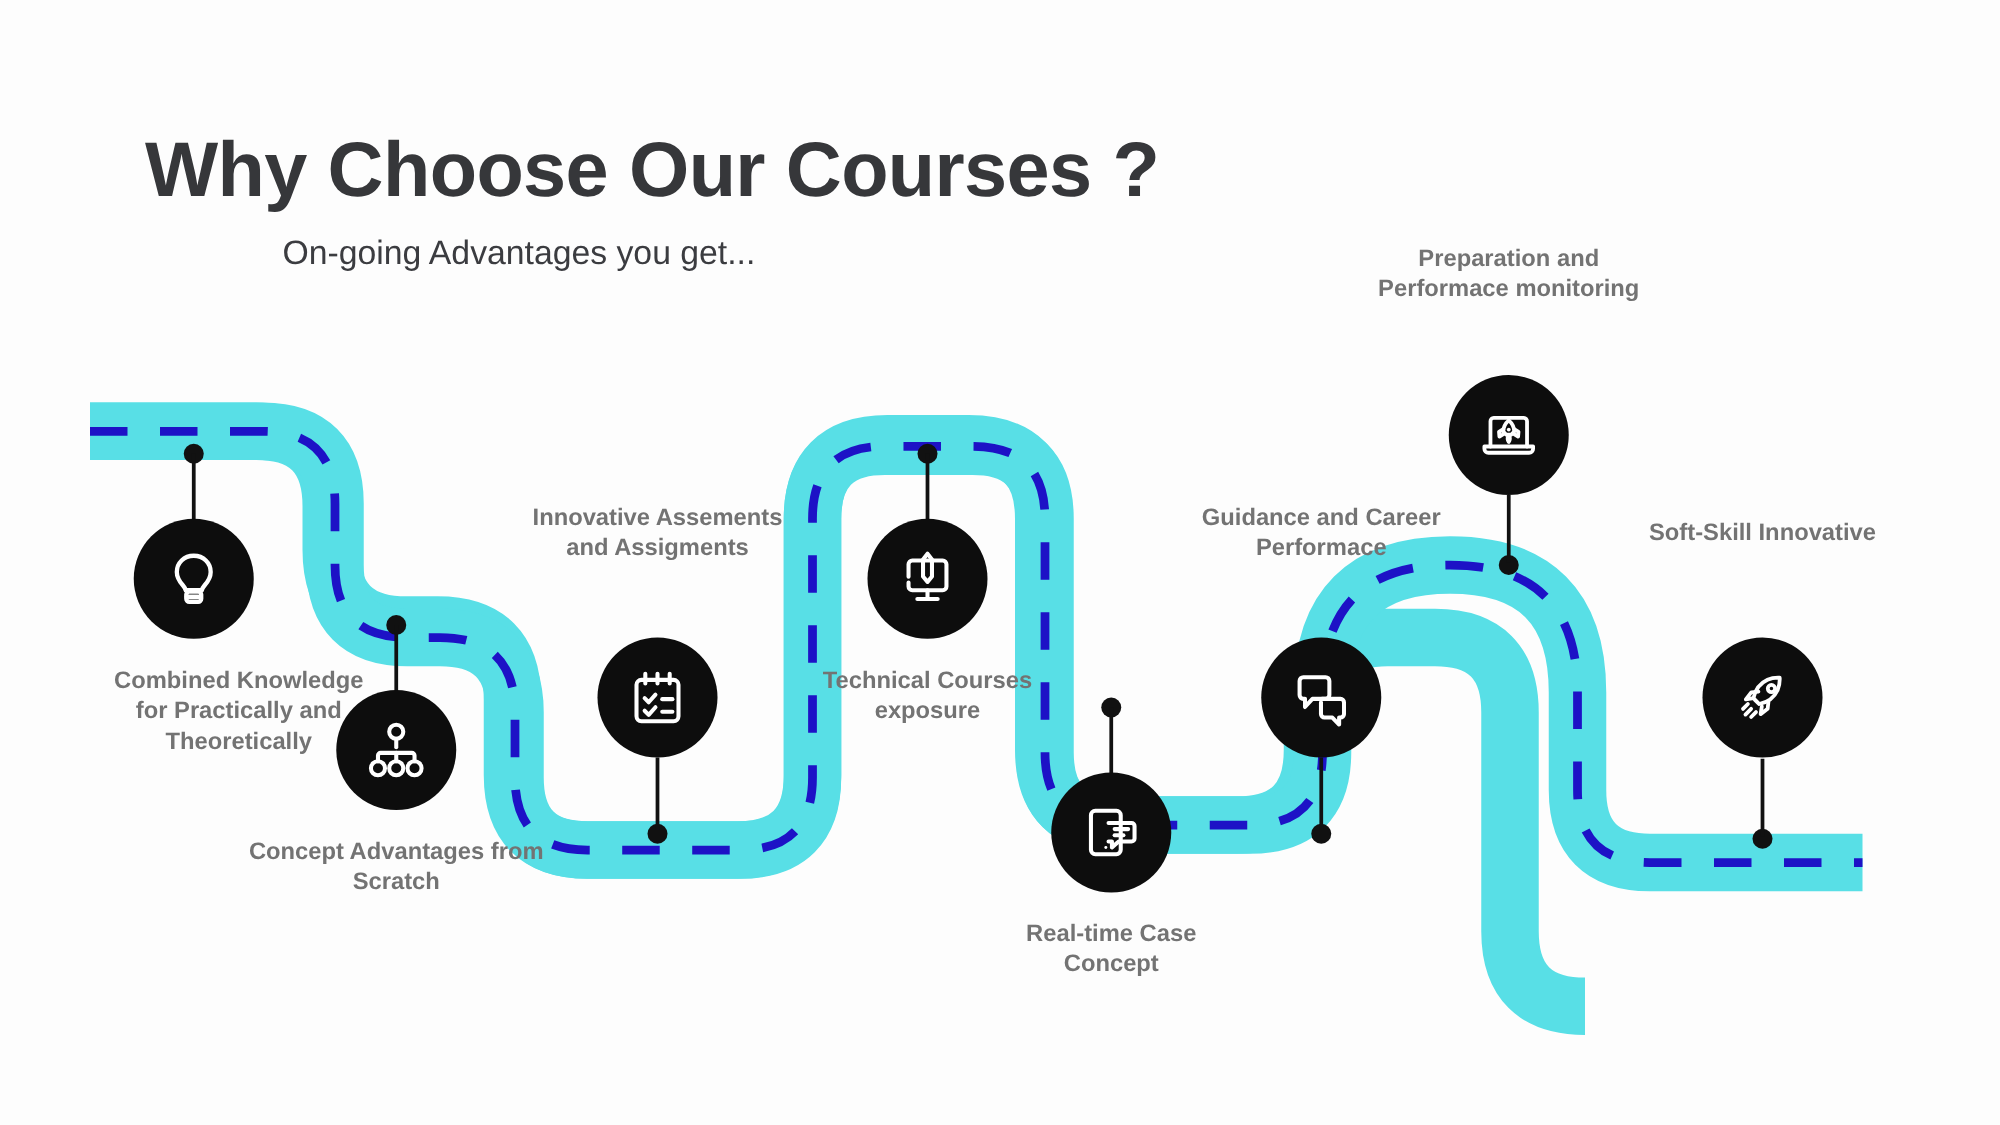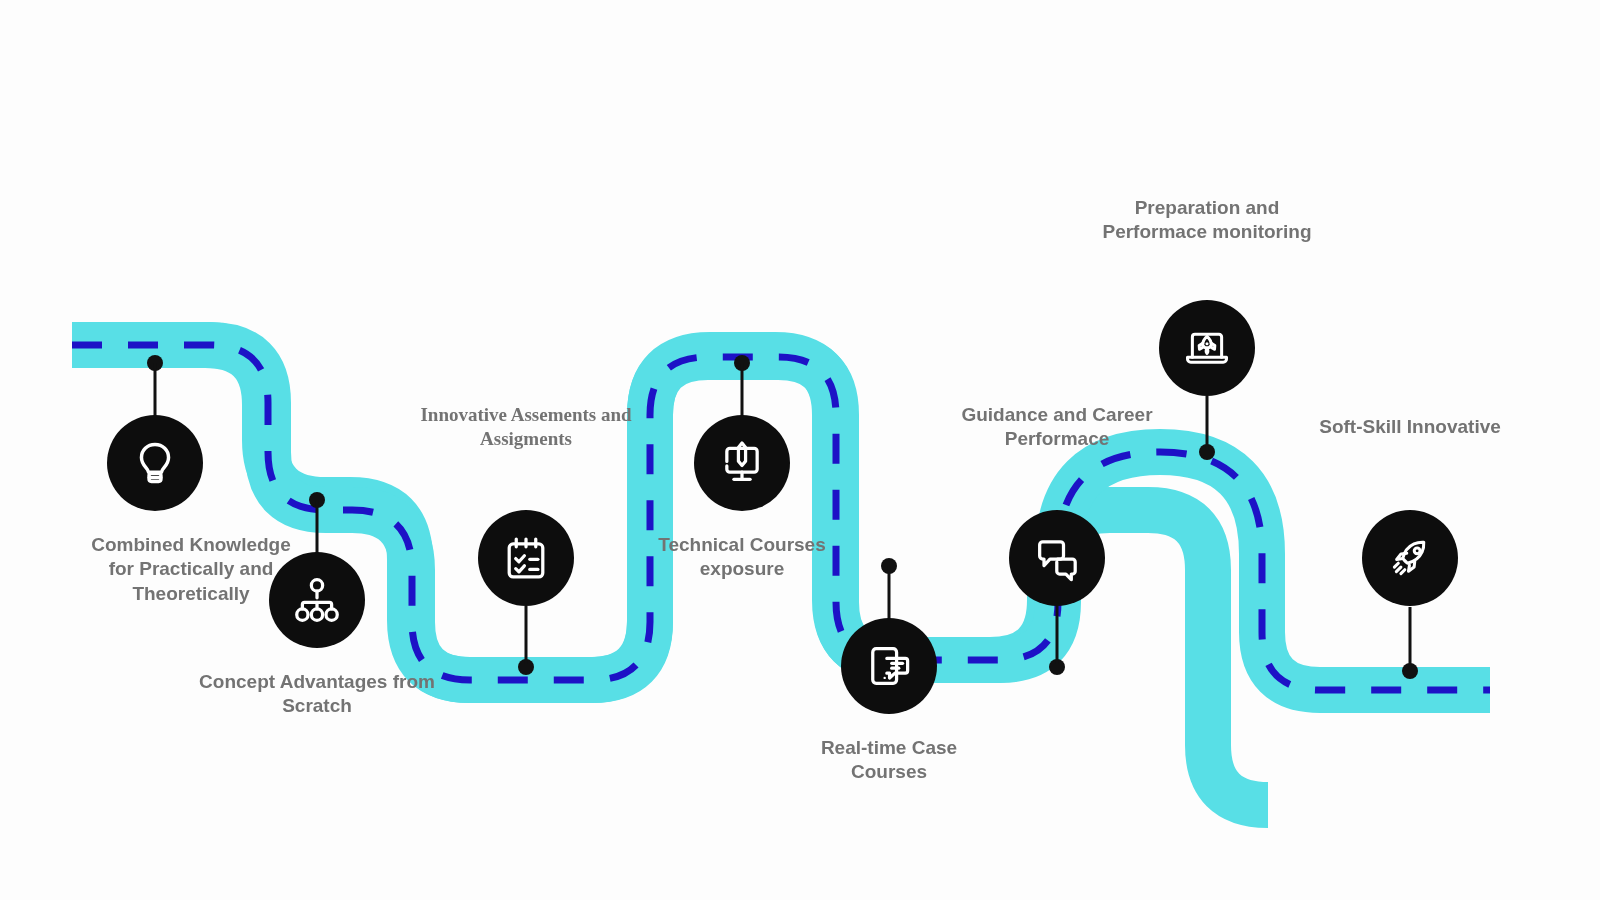--- a/index.html
+++ b/index.html
@@ -102,20 +102,24 @@
     line-height: 1.28;
     color: #737373;
   }
   .label-wide { width: 250px; }
 </style>
 </head>
 <body>
 
 <div id="canvas">
 
+  <div id="header">
+    <h1 id="page-title">Why Choose Our Courses ?</h1>
+    <p id="page-subtitle">On-going Advantages you get...</p>
+  </div>
 
   <svg id="road-layer" viewBox="0 0 1600 900">
 
     <path d="M 72 345
              L 205 345
              Q 265 345 265 405
              L 265 440
              Q 265 500 325 500
              L 350 500
              Q 410 500 410 560
@@ -224,21 +228,21 @@
         <circle cx="37.5" cy="37.5" r="5.2"></circle>
         <path d="M24 15.7v6.3"></path>
         <path d="M10.5 32.3v-4.2a2 2 0 0 1 2-2h23a2 2 0 0 1 2 2v4.2"></path>
         <path d="M24 26.1v6.2"></path>
       </svg>
     </div>
     <div class="milestone-label label-wide" style="top:178px;">Concept Advantages from Scratch</div>
   </div>
 
   <div class="milestone" style="left:526px; top:403px; width:0;">
-    <div class="milestone-label" style="top:0px; width:220px;font-family:Liberation Serif, serif;">Innovative Assements and Assigments</div>
+    <div class="milestone-label" style="top:0px; width:220px;">Innovative Assements and Assigments</div>
     <div class="icon-circle" style="top:107px;">
       <svg viewBox="0 0 48 48" fill="none" stroke="#ffffff" stroke-width="3" stroke-linecap="round" stroke-linejoin="round">
         <rect x="8.5" y="11" width="31" height="30.5" rx="3.6"></rect>
         <path d="M15 6.5v7.2M24 6.5v7.2M33 6.5v7.2"></path>
         <path d="M14.5 24.5l3 3 5-5.6"></path>
         <path d="M27.5 25.2h7.5"></path>
         <path d="M14.5 33.8l3 3 5-5.6"></path>
         <path d="M27.5 34.5h7.5"></path>
       </svg>
     </div>
@@ -265,21 +269,21 @@
     <div class="connector" style="top:8px; height:56px;"></div>
     <div class="icon-circle" style="top:60px;">
       <svg viewBox="0 0 48 48" fill="none" stroke="#ffffff" stroke-width="3" stroke-linecap="round" stroke-linejoin="round">
         <rect x="9" y="8" width="22" height="32" rx="3.2"></rect>
         <circle cx="20" cy="35" r="1.1" fill="#ffffff" stroke="none"></circle>
         <path d="M22 17h17a2.2 2.2 0 0 1 2.2 2.2v9.2A2.2 2.2 0 0 1 39 30.6h-9.5L24.5 35v-4.4H22"></path>
         <path d="M26.5 21.5h10"></path>
         <path d="M26.5 26h6.5"></path>
       </svg>
     </div>
-    <div class="milestone-label" style="top:178px;">Real-time Case Courses</div>
+    <div class="milestone-label" style="top:178px;">Real-time Case Concept</div>
   </div>
 
   <div class="milestone" style="left:1057px; top:403px; width:0;">
     <div class="milestone-label" style="top:0px; width:220px;">Guidance and Career Performace</div>
     <div class="icon-circle" style="top:107px;">
       <svg viewBox="0 0 48 48" fill="none" stroke="#ffffff" stroke-width="3" stroke-linecap="round" stroke-linejoin="round">
         <path d="M8 11.8a2.8 2.8 0 0 1 2.8-2.8h16.4a2.8 2.8 0 0 1 2.8 2.8v10.4a2.8 2.8 0 0 1-2.8 2.8H17.5L12 31v-6H10.8A2.8 2.8 0 0 1 8 22.2z"></path>
         <path d="M24.5 25h13.7a2.6 2.6 0 0 1 2.6 2.6v8.6a2.6 2.6 0 0 1-2.6 2.6h-1v5.2l-5-5.2h-5.8a2.6 2.6 0 0 1-2.6-2.6V27.6"></path>
       </svg>
     </div>

